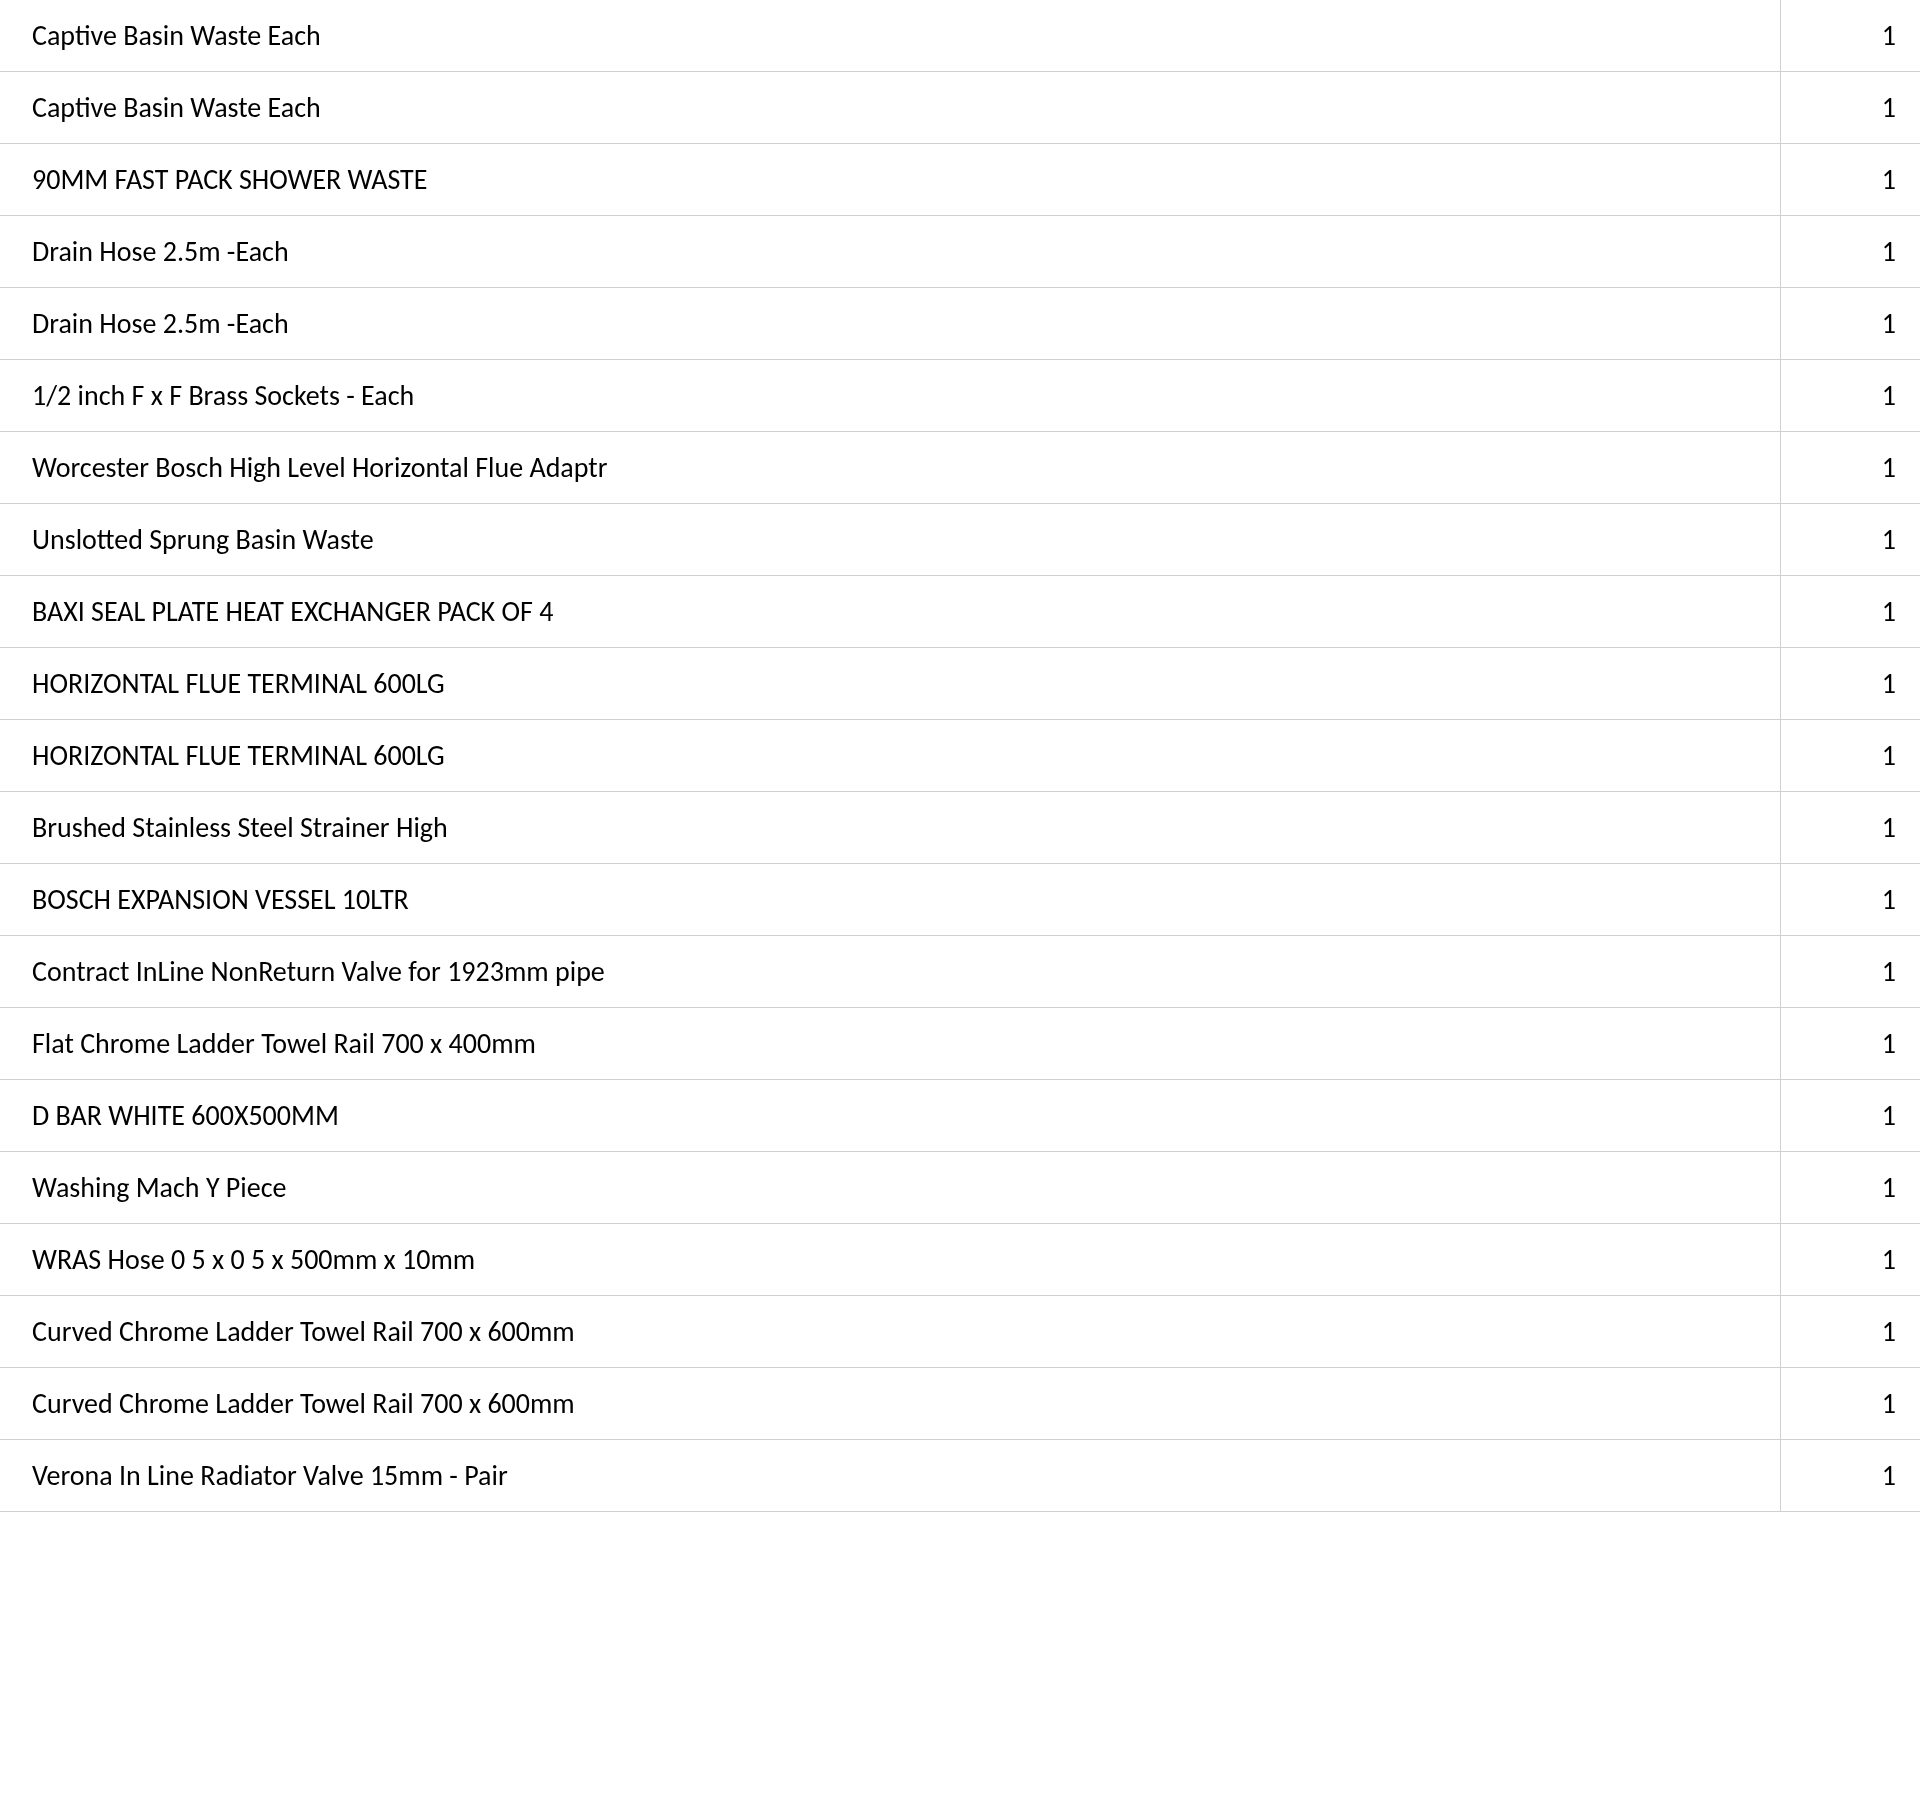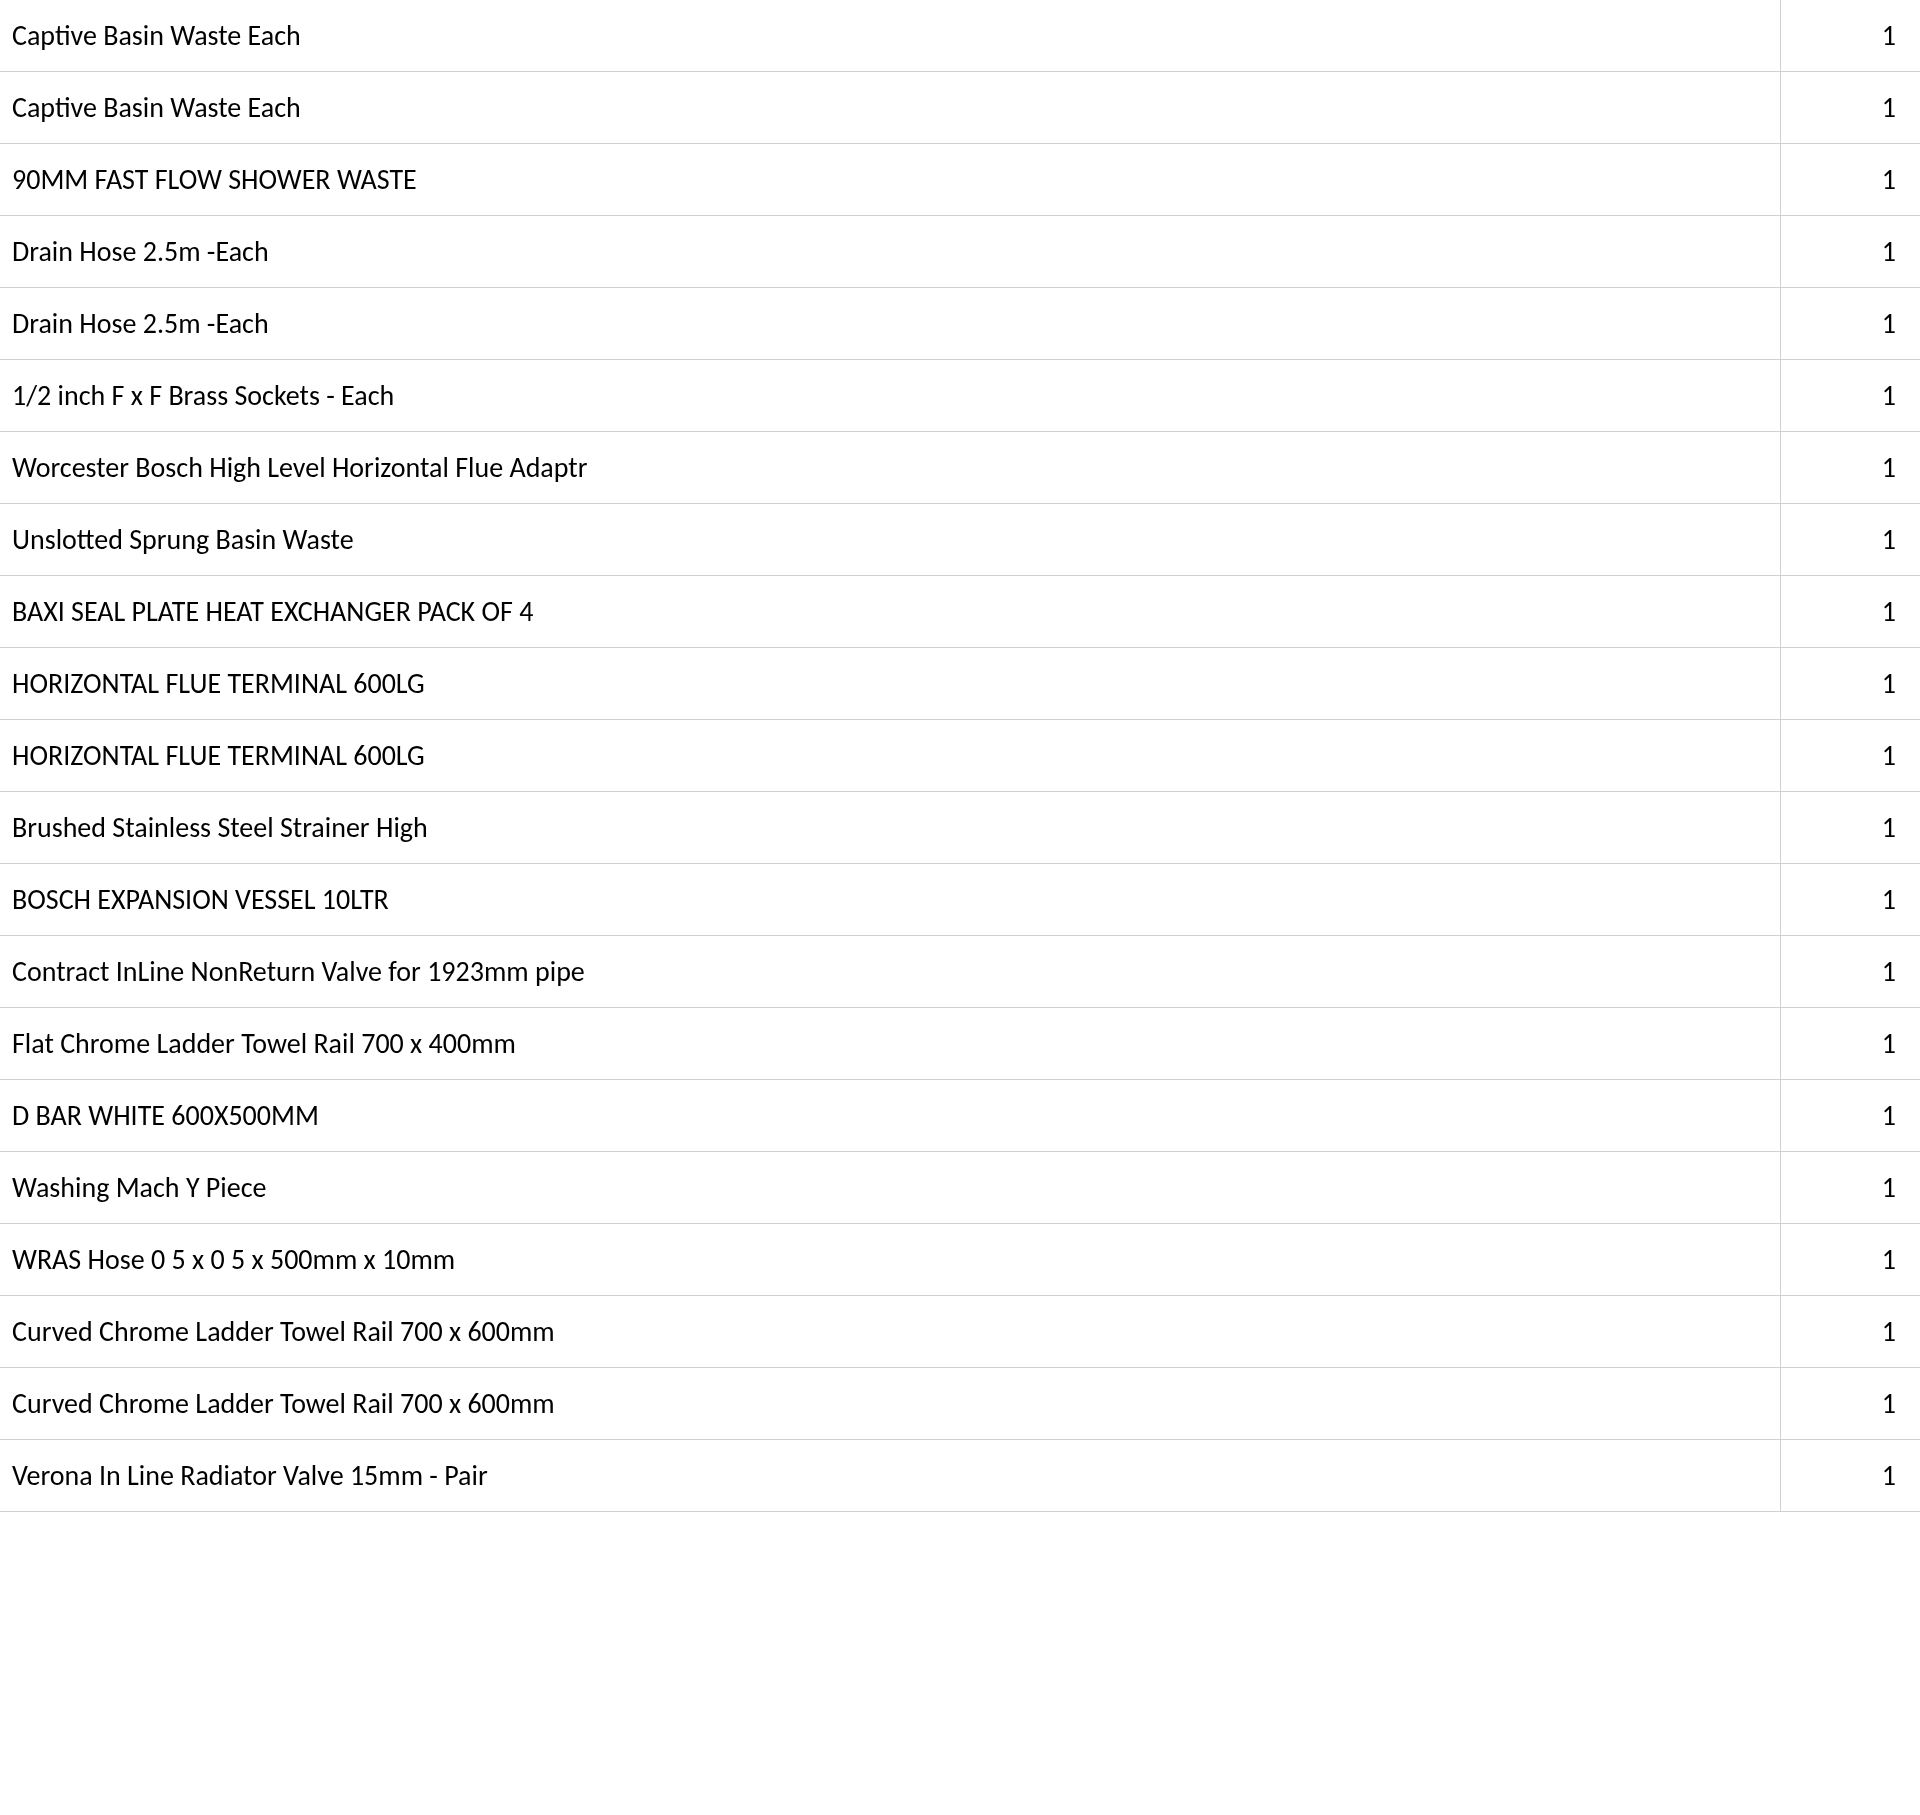--- a/index.html
+++ b/index.html
@@ -39,21 +39,21 @@
     }
 
     td {
       padding: 18px 16px;
       vertical-align: middle;
       border-bottom: 1px solid #d0d0d0;
     }
 
     td.name-cell {
       text-align: left;
-      padding-left: 12px;
+      padding-left: 32px;
     }
 
     td.qty-cell {
       text-align: right;
       padding-right: 24px;
       border-left: 1px solid #d0d0d0;
     }
   </style>
 </head>
 <body>
@@ -67,21 +67,21 @@
     <tbody id="table-body">
     <tr>
           <td class="name-cell">Captive Basin Waste Each</td>
           <td class="qty-cell">1</td>
         </tr>
         <tr>
           <td class="name-cell">Captive Basin Waste Each</td>
           <td class="qty-cell">1</td>
         </tr>
         <tr>
-          <td class="name-cell">90MM FAST FLOW SHOWER WASTE</td>
+          <td class="name-cell">90MM FAST PACK SHOWER WASTE</td>
           <td class="qty-cell">1</td>
         </tr>
         <tr>
           <td class="name-cell">Drain Hose 2.5m -Each</td>
           <td class="qty-cell">1</td>
         </tr>
         <tr>
           <td class="name-cell">Drain Hose 2.5m -Each</td>
           <td class="qty-cell">1</td>
         </tr>

